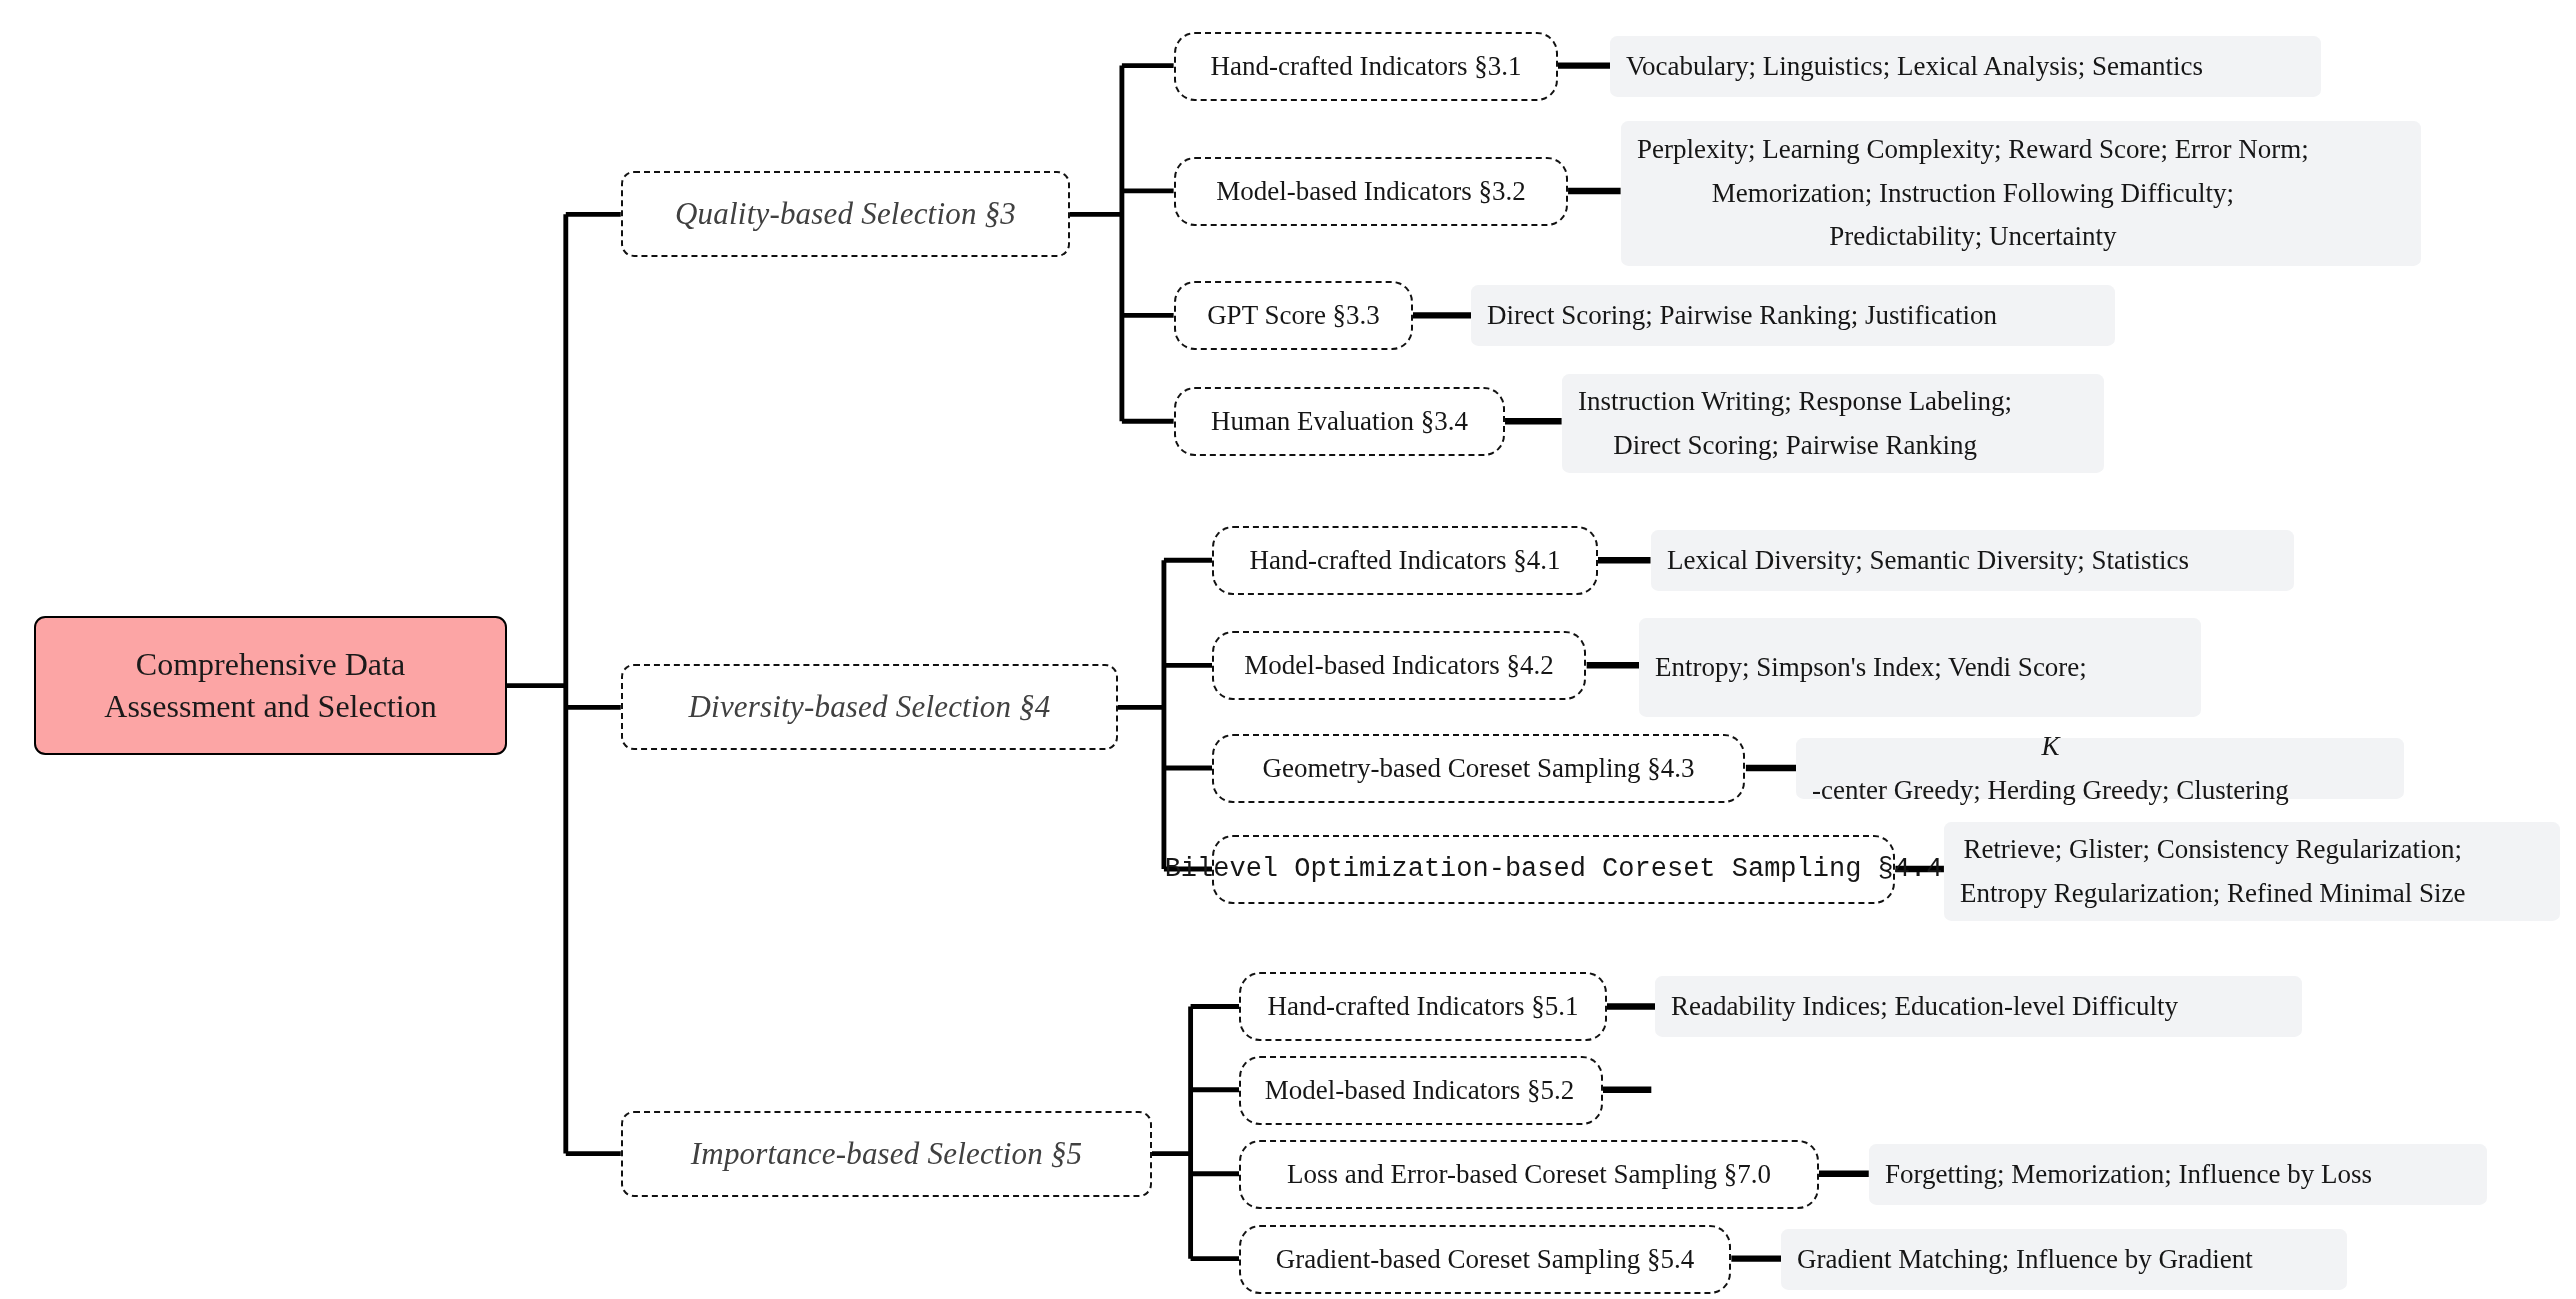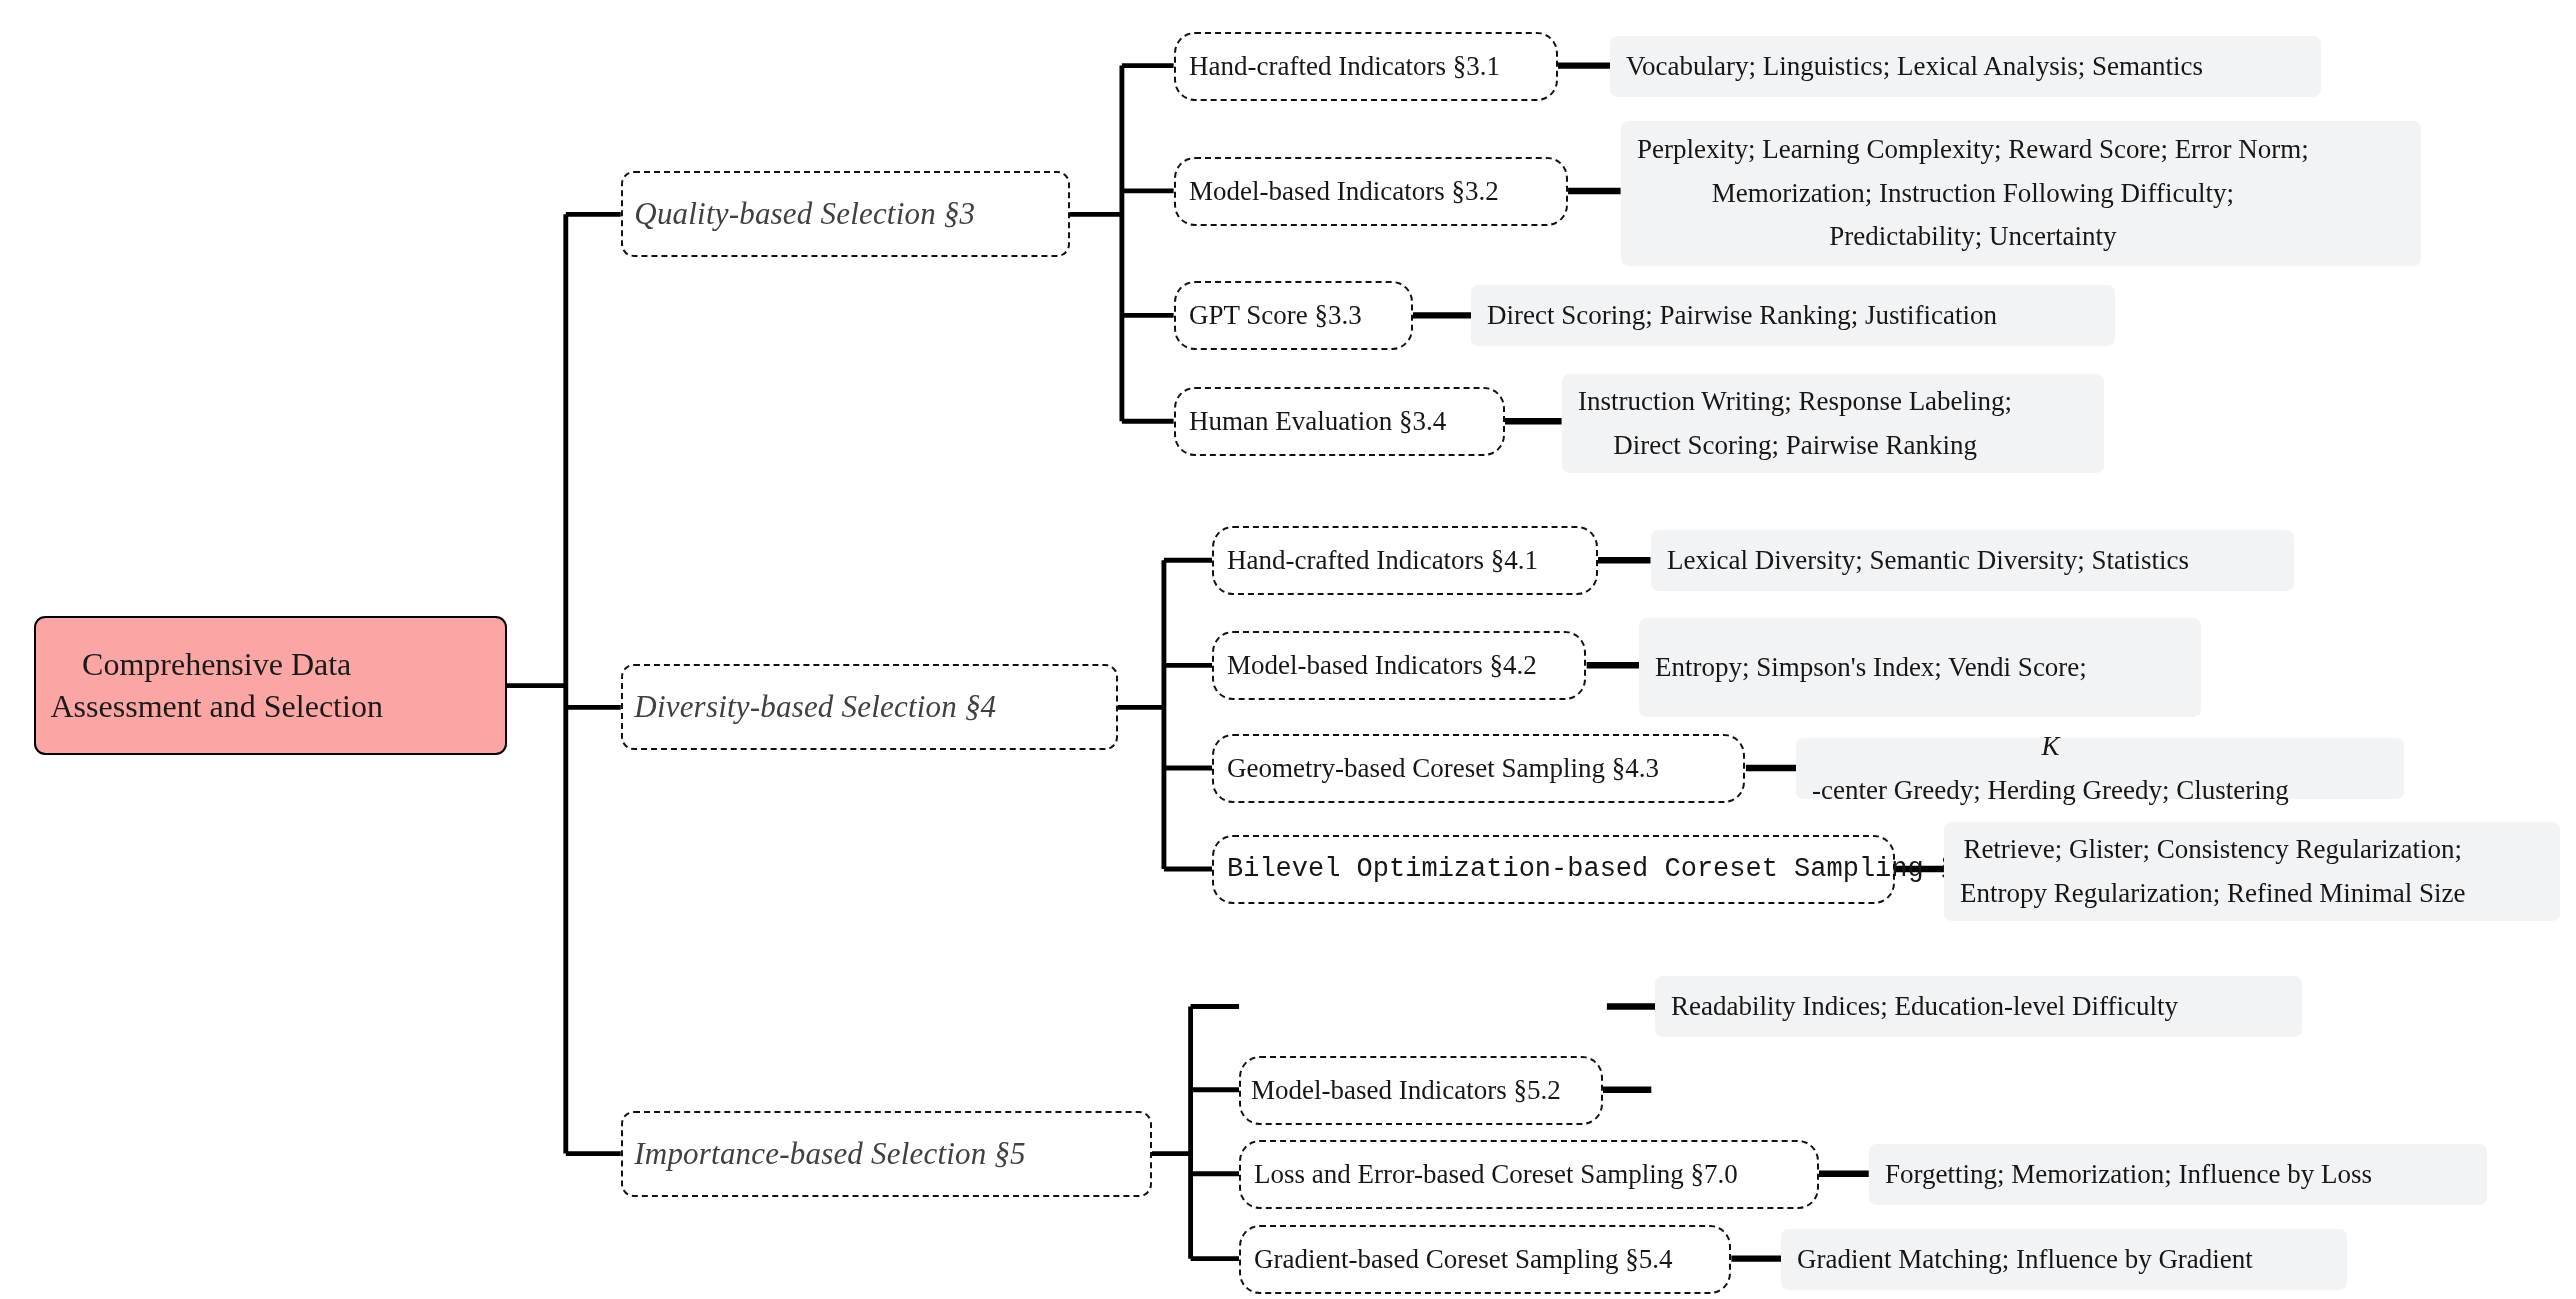--- a/index.html
+++ b/index.html
@@ -3,21 +3,21 @@
 <meta charset="utf-8">
 <style>
   html,body{margin:0;padding:0;background:#ffffff;}
   body{width:2576px;height:1300px;font-family:"Liberation Serif","DejaVu Serif",serif;color:#111;}
   #stage{position:relative;width:2576px;height:1300px;overflow:hidden;background:#fff;}
 
   
   #wires{position:absolute;left:0;top:0;width:2576px;height:1300px;}
 
   
-  .node{position:absolute;box-sizing:border-box;display:flex;align-items:center;justify-content:flex-start;text-align:center;}
+  .node{position:absolute;box-sizing:border-box;display:flex;align-items:center;justify-content:center;text-align:center;}
 
   .root{
     border:2.4px solid #000;border-radius:11.3px;background:#fca5a5;
     font-size:32px;line-height:1.30;padding:8px 14.5px;color:#1a1a1a;
   }
 
   .l2{
     border:2.4px dashed #111;border-radius:13px;background:#fff;
     color:#404040;font-weight:normal;font-style:italic;font-size:31px;
     letter-spacing:0.2px;padding:4.8px 11.3px;
@@ -187,20 +187,23 @@
       </span>
   </div>
 
   <div class="leaf" style="left:1944px;top:822px;width:616px;height:99px;">
     <span>
       <span class="ln">Retrieve; Glister; Consistency Regularization;</span>
       <span class="ln">Entropy Regularization; Refined Minimal Size</span>
     </span>
   </div>
 
+  <div class="node l3" style="left:1239px;top:972px;width:368px;height:69px;">
+    <span>Hand-crafted Indicators §5.1</span>
+  </div>
   <div class="node l3" style="left:1239px;top:1056px;width:364px;height:69px;padding-left:10px;">
     <span>Model-based Indicators §5.2</span>
   </div>
   <div class="node l3" style="left:1239px;top:1140px;width:580px;height:69px;">
     <span>Loss and Error-based Coreset Sampling §7.0</span>
   </div>
   <div class="node l3" style="left:1239px;top:1225px;width:492px;height:69px;">
     <span>Gradient-based Coreset Sampling §5.4</span>
   </div>
 

